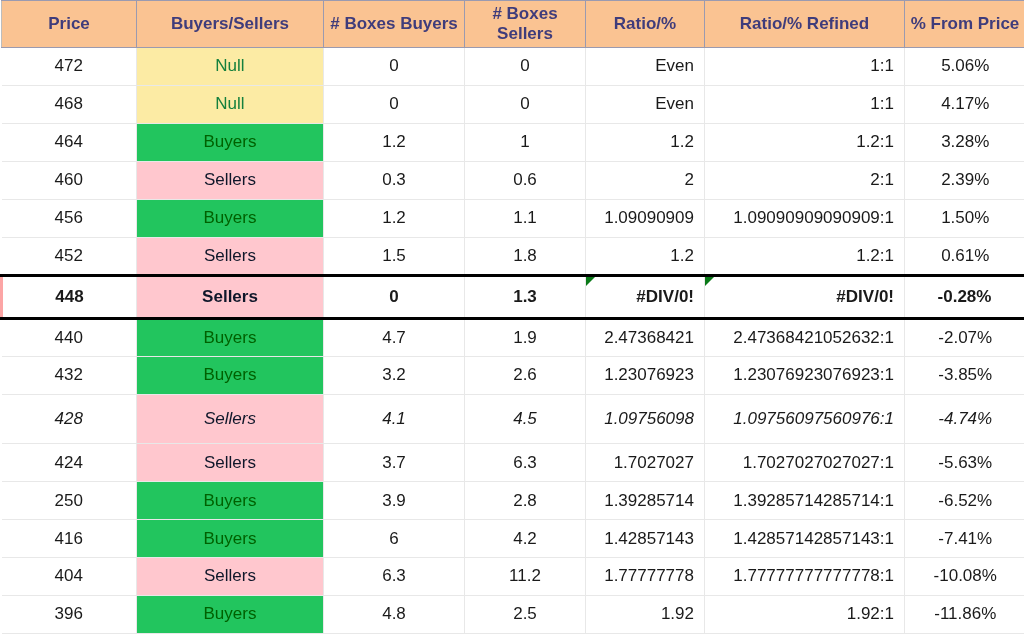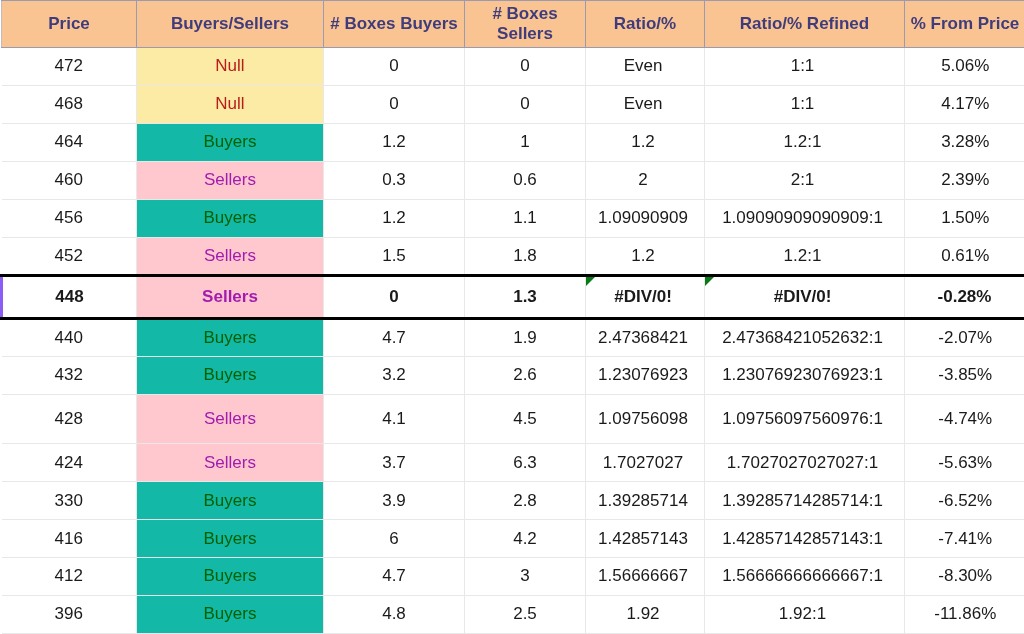--- a/index.html
+++ b/index.html
@@ -65,39 +65,39 @@
     padding: 0 6px;
     height: 29px;
     box-sizing: border-box;
     white-space: nowrap;
     overflow: hidden;
   }
   tbody tr td:first-child { border-left: none; }
   tbody tr td:last-child  { border-right: none; }
 
   
-  td.num-right { padding-right: 10px; }
-
-  
-  td.fill-null    { background: #fceba4; color: #b91c1c; }
-  td.fill-buyers  { background: #14b8a6; color: #006100; margin-left: 46px; }
-  td.fill-sellers { background: #ffc7ce; color: #a21caf; }
+  td.num-right { text-align: right; padding-right: 10px; }
+
+  
+  td.fill-null    { background: #fceba4; color: #15803d; }
+  td.fill-buyers  { background: #22c55e; color: #006100; margin-left: 46px; }
+  td.fill-sellers { background: #ffc7ce; color: #0f172a; }
 
   
   tr.row-highlight td {
     font-weight: bold;
     border-top: 3px solid #000000;
     border-bottom: 3px solid #000000;
     height: 33px;
   }
-  tr.row-highlight td:first-child { border-left: 3px solid #8b5cf6; }
+  tr.row-highlight td:first-child { border-left: 3px solid #fca5a5; }
   tr.row-highlight td:last-child  { border-right: 3px solid #000000; }
 
   
-  tr.row-tall td { height: 38px; }
+  tr.row-tall td { height: 38px; font-style: italic; }
 
   
   td.err { position: relative; }
   td.err .tri {
     position: absolute;
     top: 0;
     left: 0;
     width: 0;
     height: 0;
     border-top: 9px solid #0a7a18;
@@ -224,45 +224,45 @@
         <tr>
           <td>424</td>
           <td class="fill-sellers">Sellers</td>
           <td>3.7</td>
           <td>6.3</td>
           <td class="num-right">1.7027027</td>
           <td class="num-right">1.7027027027027:1</td>
           <td>-5.63%</td>
         </tr>
         <tr>
-          <td>330</td>
+          <td>250</td>
           <td class="fill-buyers">Buyers</td>
           <td>3.9</td>
           <td>2.8</td>
           <td class="num-right">1.39285714</td>
           <td class="num-right">1.39285714285714:1</td>
           <td>-6.52%</td>
         </tr>
         <tr>
           <td>416</td>
           <td class="fill-buyers">Buyers</td>
           <td>6</td>
           <td>4.2</td>
           <td class="num-right">1.42857143</td>
           <td class="num-right">1.42857142857143:1</td>
           <td>-7.41%</td>
         </tr>
         <tr>
-          <td>412</td>
-          <td class="fill-buyers">Buyers</td>
-          <td>4.7</td>
-          <td>3</td>
-          <td class="num-right">1.56666667</td>
-          <td class="num-right">1.56666666666667:1</td>
-          <td>-8.30%</td>
+          <td>404</td>
+          <td class="fill-sellers">Sellers</td>
+          <td>6.3</td>
+          <td>11.2</td>
+          <td class="num-right">1.77777778</td>
+          <td class="num-right">1.77777777777778:1</td>
+          <td>-10.08%</td>
         </tr>
         <tr>
           <td>396</td>
           <td class="fill-buyers">Buyers</td>
           <td>4.8</td>
           <td>2.5</td>
           <td class="num-right">1.92</td>
           <td class="num-right">1.92:1</td>
           <td>-11.86%</td>
         </tr>

